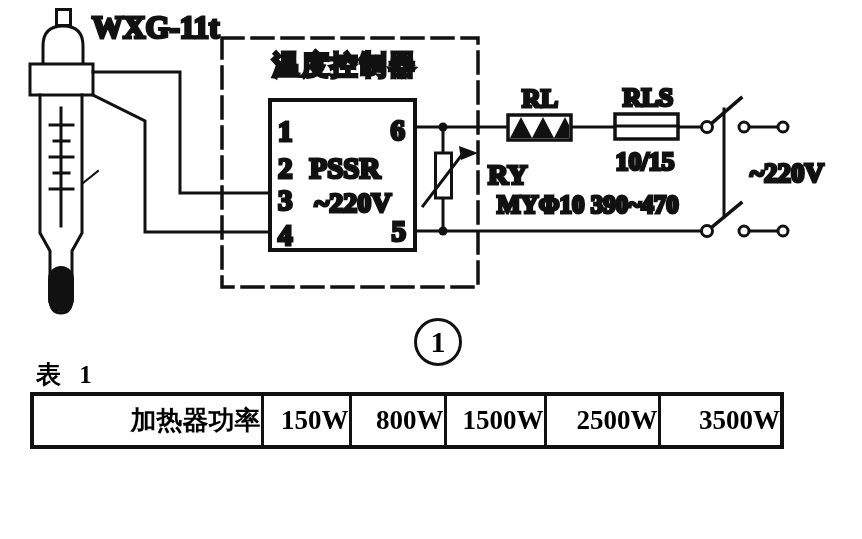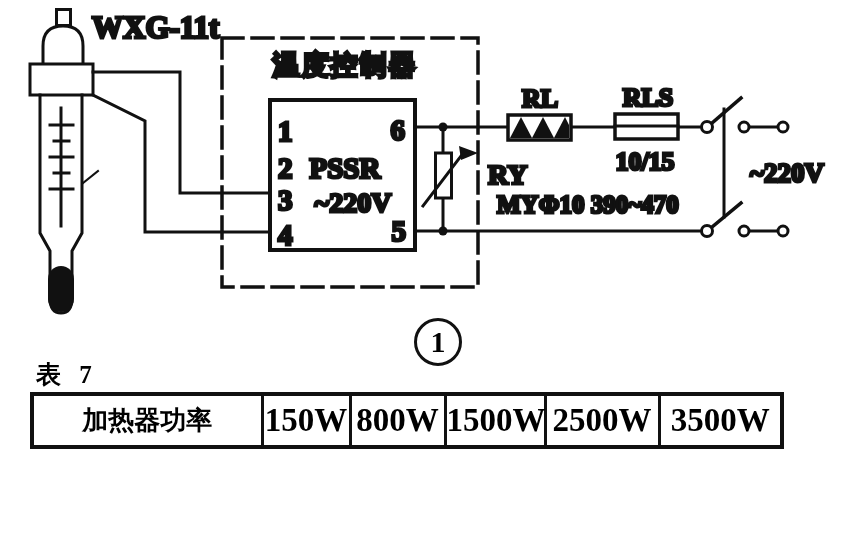--- a/index.html
+++ b/index.html
@@ -20,27 +20,27 @@
   #table-caption{
     position:absolute;left:36px;top:358px;
     font-size:25px;font-weight:bold;letter-spacing:6px;
   }
   #spec-table{
     position:absolute;left:30px;top:392px;
     border-collapse:collapse;table-layout:fixed;width:750px;
     border:4px solid #111;
   }
   #spec-table td{
-    border:3px solid #111;text-align:center;vertical-align:middle;
+    border:3px solid #111;text-align:right;vertical-align:middle;
     font-weight:bold;padding:0;
   }
   #spec-table tr.power-row{height:53px;}
   #spec-table tr.current-row{height:84px;}
   .cjk-header{font-size:26px;line-height:1.15;}
-  .num-cell{font-size:33px;}
+  .num-cell{font-size:27px;}
 </style>
 </head>
 <body>
 
 <div id="page">
 
   <svg width="862" height="392" viewBox="0 0 862 392" fill="none" stroke="#111" stroke-width="3" stroke-linecap="square">
 
     <g>
       <rect x="56.5" y="9.5" width="14" height="16"></rect>
@@ -124,21 +124,21 @@
     </g>
     <text x="750" y="182" font-size="27">~220V</text>
   </svg>
 
   
   <div id="fig-number">
     <span>1</span>
   </div>
 
   
-  <div id="table-caption">表 7</div>
+  <div id="table-caption">表 1</div>
 
   
   <table id="spec-table">
     <colgroup>
       <col style="width:230px">
         <col style="width:88px">
         <col style="width:95px">
       <col style="width:100px">
         <col style="width:114px">
         <col style="width:123px">

